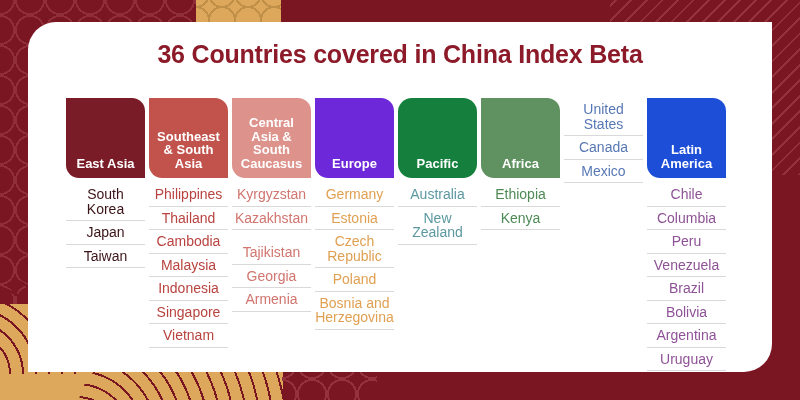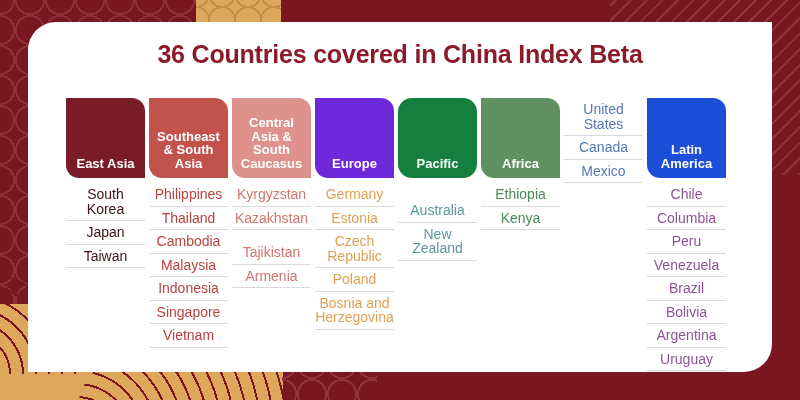--- a/index.html
+++ b/index.html
@@ -209,37 +209,38 @@
             <div class="cell" style="color: rgb(184, 67, 63);">Singapore</div>
             <div class="cell" style="color: rgb(184, 67, 63);">Vietnam</div>
           </div>
         </div>
         <div class="col">
           <div class="col-head" style="background: rgb(221, 147, 140);">Central Asia &amp; South Caucasus</div>
           <div class="col-body">
             <div class="cell" style="color: rgb(209, 117, 111);">Kyrgyzstan</div>
             <div class="cell" style="color: rgb(209, 117, 111);">Kazakhstan</div>
             <div class="cell" style="color: rgb(209, 117, 111); margin-top: 11px;">Tajikistan</div>
+            <div class="cell" style="color: rgb(209, 117, 111);">Georgia</div>
             <div class="cell" style="color: rgb(209, 117, 111);">Armenia</div>
           </div>
         </div>
         <div class="col">
           <div class="col-head" style="background: #6d28d9;">Europe</div>
           <div class="col-body">
             <div class="cell" style="color: rgb(224, 160, 82);">Germany</div>
             <div class="cell" style="color: rgb(224, 160, 82);">Estonia</div>
             <div class="cell" style="color: rgb(224, 160, 82);">Czech Republic</div>
             <div class="cell" style="color: rgb(224, 160, 82);">Poland</div>
             <div class="cell" style="color: rgb(224, 160, 82);">Bosnia and Herzegovina</div>
           </div>
         </div>
         <div class="col">
           <div class="col-head" style="background: #15803d; border-radius: 14px;">Pacific</div>
           <div class="col-body">
-            <div class="cell" style="color: rgb(91, 152, 160); margin-top: 16px;">Australia</div>
+            <div class="cell" style="color: rgb(91, 152, 160);">Australia</div>
             <div class="cell" style="color: rgb(91, 152, 160);">New Zealand</div>
           </div>
         </div>
         <div class="col">
           <div class="col-head" style="background: rgb(95, 145, 97);">Africa</div>
           <div class="col-body">
             <div class="cell" style="color: rgb(78, 138, 86);">Ethiopia</div>
             <div class="cell" style="color: rgb(78, 138, 86);">Kenya</div>
           </div>
         </div>

